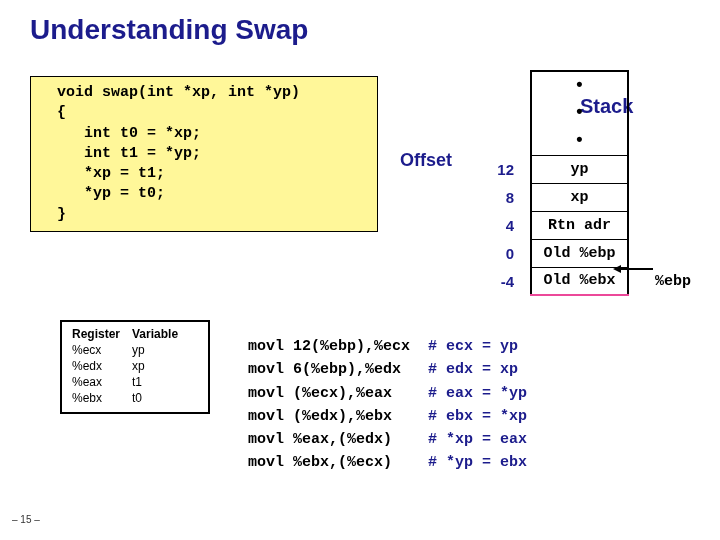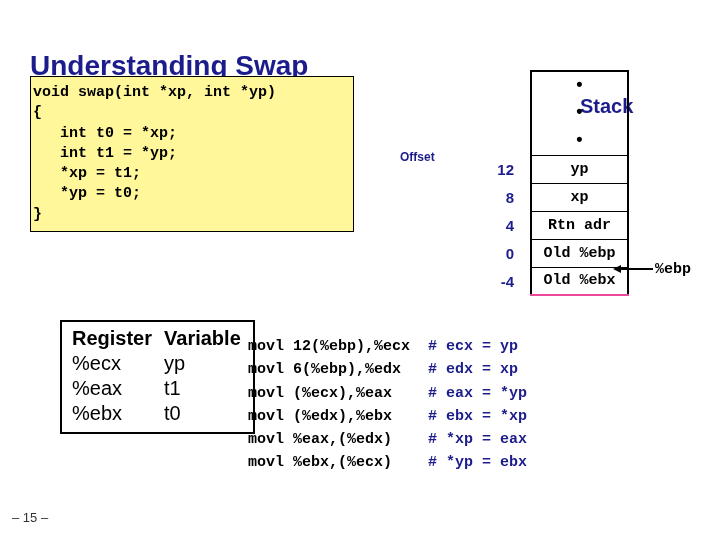--- a/index.html
+++ b/index.html
@@ -11,60 +11,59 @@
     background: #fff;
     color: #000;
     position: relative;
     overflow: hidden;
   }
   .title {
     font-size: 28px;
     font-weight: bold;
     color: #1c1c8c;
     padding: 14px 0 0 30px;
-    margin-top: 36px;
   }
   .codebox {
     position: absolute;
     left: 30px;
     top: 76px;
     width: 310px;
     background: #fff799;
     border: 1.5px solid #000;
-    padding: 6px 10px 6px 2px;
+    padding: 6px 10px 6px 26px;
     font-family: "Courier New", monospace;
     font-size: 15px;
     font-weight: bold;
     line-height: 1.35;
     white-space: pre;
   }
   .regbox {
     position: absolute;
     left: 60px;
     top: 320px;
     border: 2px solid #000;
-    padding: 4px 0 6px 10px;
-    font-size: 20px;
+    padding: 4px 18px 6px 10px;
+    font-size: 12px;
   }
   .regbox table { border-collapse: collapse; }
   .regbox td { padding: 1px 12px 1px 0; }
   .regbox .hdr { font-weight: bold; }
   .stacklabel {
     position: absolute;
     left: 580px;
     top: 95px;
     font-size: 20px;
     font-weight: bold;
     color: #1c1c8c;
   }
   .offsetlabel {
     position: absolute;
     left: 400px;
     top: 150px;
-    font-size: 12px;
+    font-size: 18px;
     font-weight: bold;
     color: #1c1c8c;
   }
   .stacktbl {
     position: absolute;
     left: 478px;
     top: 70px;
     border-collapse: collapse;
   }
   .stacktbl td {
@@ -88,21 +87,21 @@
     border-bottom: 1.5px solid #000;
     text-align: center;
     padding: 0;
   }
   .stacktbl tr.first td.cell { border-top: 2px solid #000; }
   .stacktbl tr.spacer td.cell { border-bottom: none; text-align: center; }
   .stacktbl tr.spacer td.cell span { display:block; line-height: 8px; font-size: 18px; }
   .ebplabel {
     position: absolute;
     left: 655px;
-    top: 261px;
+    top: 273px;
     font-family: "Courier New", monospace;
     font-size: 15px;
     font-weight: bold;
   }
   .ebparrow {
     position: absolute;
     left: 619px;
     top: 268px;
     width: 34px;
     height: 2px;
@@ -124,21 +123,21 @@
     font-size: 15px;
     font-weight: bold;
     line-height: 1.55;
     white-space: pre;
   }
   .asm .c { color: #1c1c8c; }
   .slidefooter {
     position: absolute;
     left: 12px;
     bottom: 15px;
-    font-size: 13px;
+    font-size: 10px;
     color: #333;
     text-align: right;
   }
 </style>
 </head>
 <body>
 
 <div class="title">Understanding Swap</div>
 
 <div class="codebox">void swap(int *xp, int *yp)
@@ -154,20 +153,24 @@
     <tbody>
         <tr>
       <td class="hdr">Register</td>
       <td class="hdr">Variable</td>
     </tr>
     <tr>
           <td>%ecx</td>
           <td>yp</td>
         </tr>
     <tr>
+          <td>%edx</td>
+          <td>xp</td>
+        </tr>
+    <tr>
           <td>%eax</td>
           <td>t1</td>
         </tr>
     <tr>
           <td>%ebx</td>
           <td>t0</td>
         </tr>
   </tbody>
     </table>
 </div>

